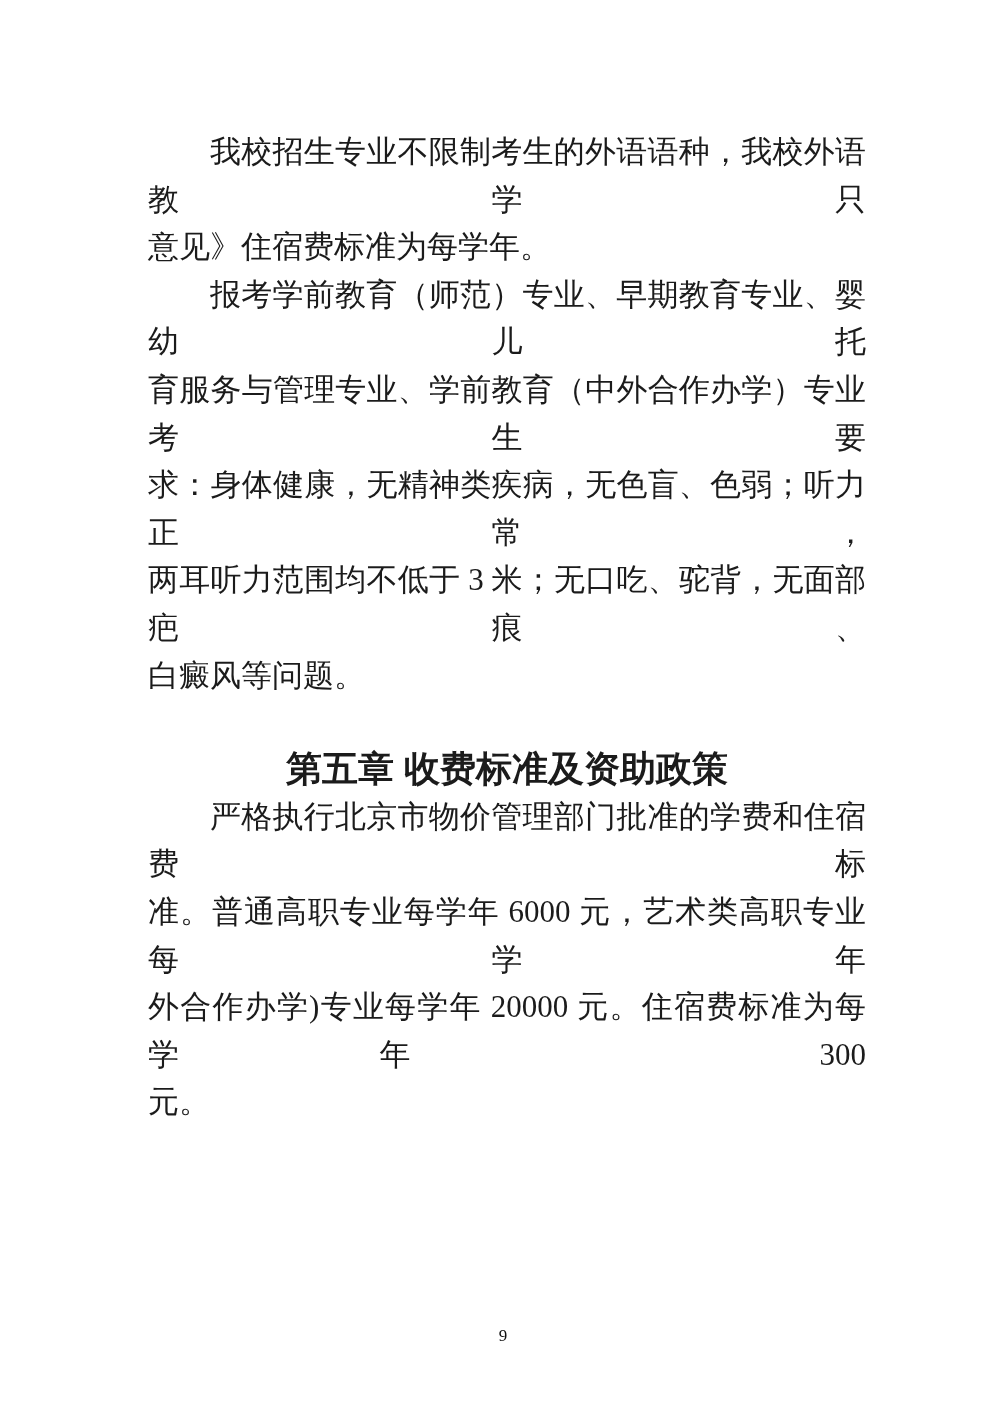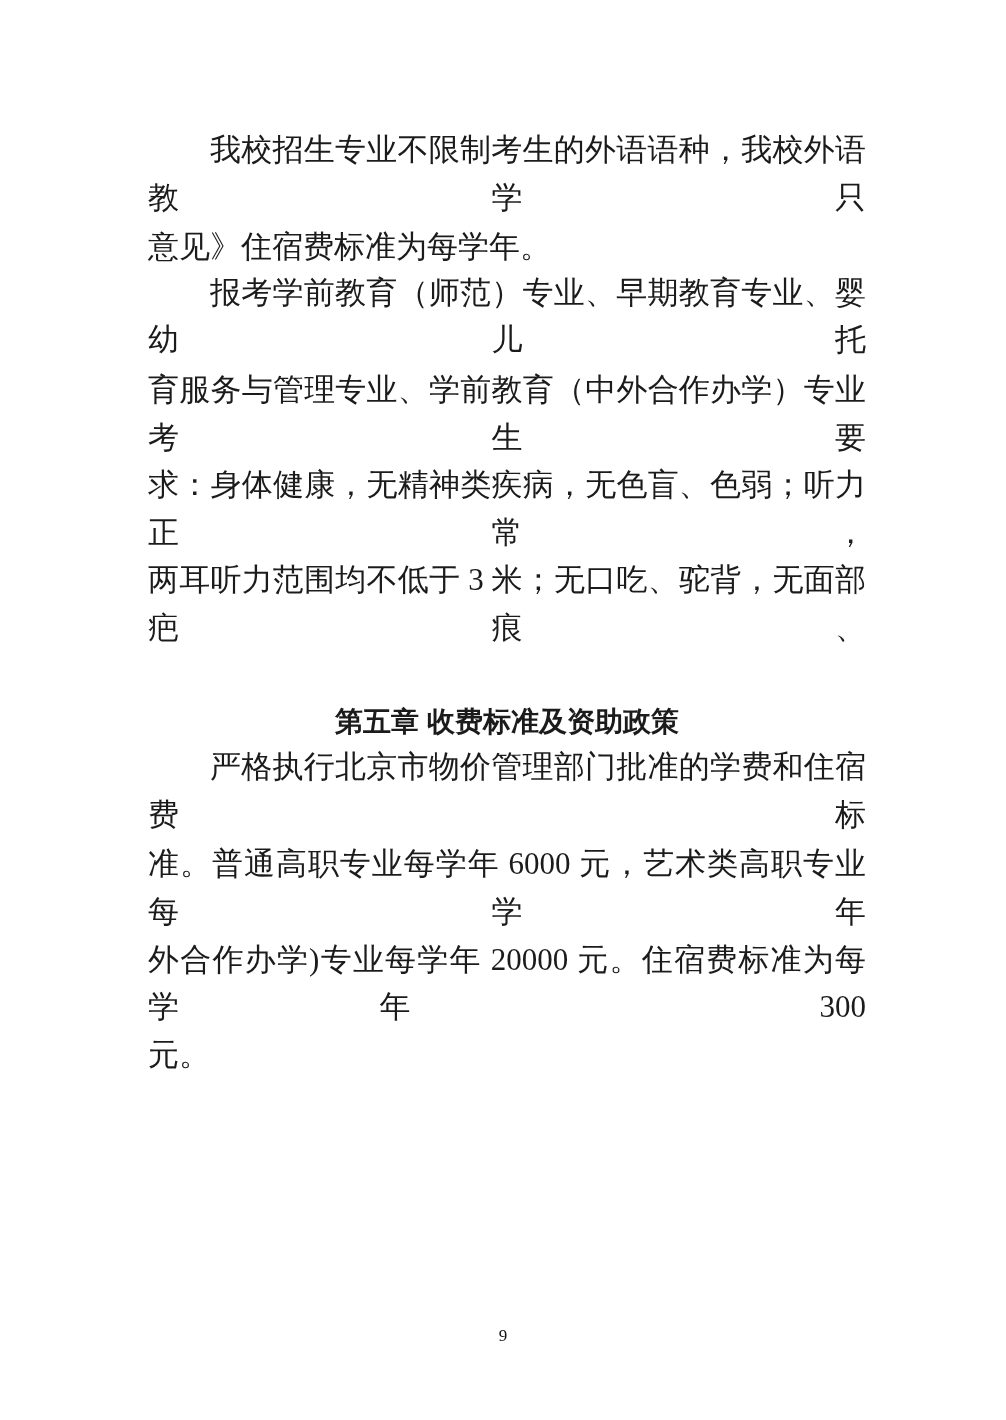--- a/index.html
+++ b/index.html
@@ -15,31 +15,31 @@
   }
   .text-block {
     position: absolute;
     left: 148px;
     top: 128px;
     width: 718px;
     font-size: 31px;
     line-height: 47.6px;
   }
   .line { min-height: 47.6px; }
-  .line.indent { text-indent: 62px; font-family: Liberation Mono, monospace; }
+  .line.indent { text-indent: 62px; }
   .line.fill {
     text-align: justify;
     text-align-last: justify;
   }
   .line.chapter-heading {
     margin-top: 46px;
     text-align: center;
     text-align-last: center;
     font-weight: bold;
-    font-size: 28px;
+    font-size: 36px;
     font-family: "Liberation Sans", "DejaVu Sans", sans-serif;
   }
   .line.section-heading {
     font-weight: bold;
   }
   .page-number {
     position: absolute;
     top: 1326px;
     left: 0;
     width: 100%;
@@ -53,20 +53,21 @@
 <body>
 
 <div class="page">
   <div class="text-block" id="doc-body">
       <div class="line body indent fill">我校招生专业不限制考生的外语语种，我校外语教学只</div>
       <div class="line body">意见》住宿费标准为每学年。</div>
       <div class="line body indent fill">报考学前教育（师范）专业、早期教育专业、婴幼儿托</div>
       <div class="line body fill">育服务与管理专业、学前教育（中外合作办学）专业考生要</div>
       <div class="line body fill">求：身体健康，无精神类疾病，无色盲、色弱；听力正常，</div>
       <div class="line body fill">两耳听力范围均不低于 3 米；无口吃、驼背，无面部疤痕、</div>
+      <div class="line body">白癜风等问题。</div>
       <div class="line chapter-heading">第五章 收费标准及资助政策</div>
       <div class="line body indent fill">严格执行北京市物价管理部门批准的学费和住宿费标</div>
       <div class="line body fill">准。普通高职专业每学年 6000 元，艺术类高职专业每学年</div>
       <div class="line body fill">外合作办学)专业每学年 20000 元。住宿费标准为每学年 300</div>
       <div class="line body">元。</div>
     </div>
   <div class="page-number">9</div>
 </div>
 
 </body></html>

